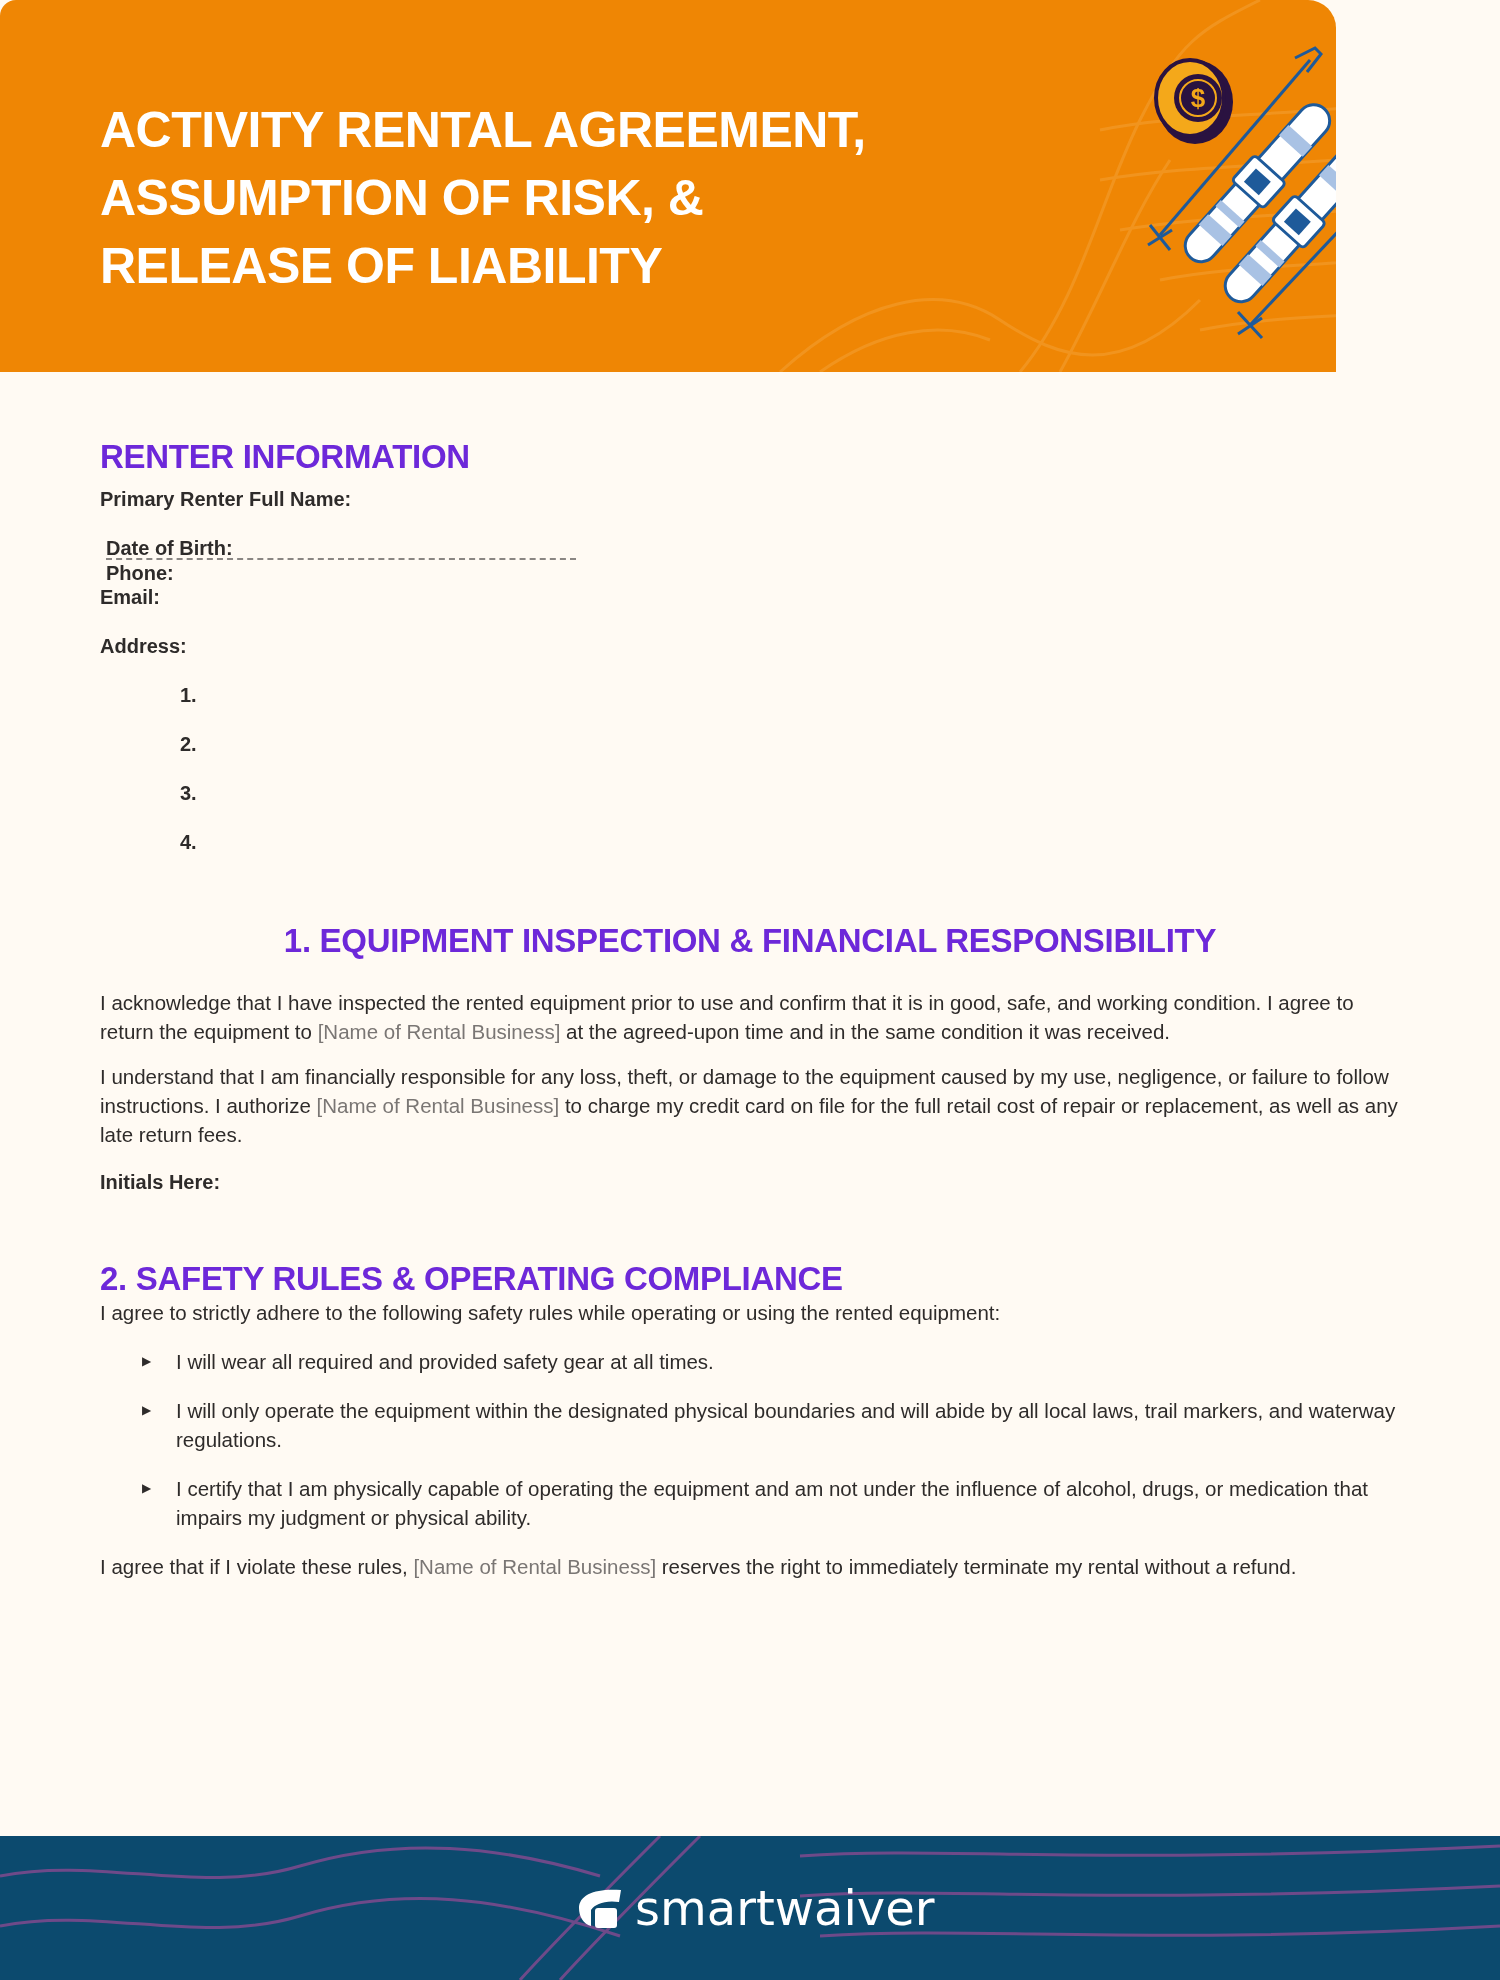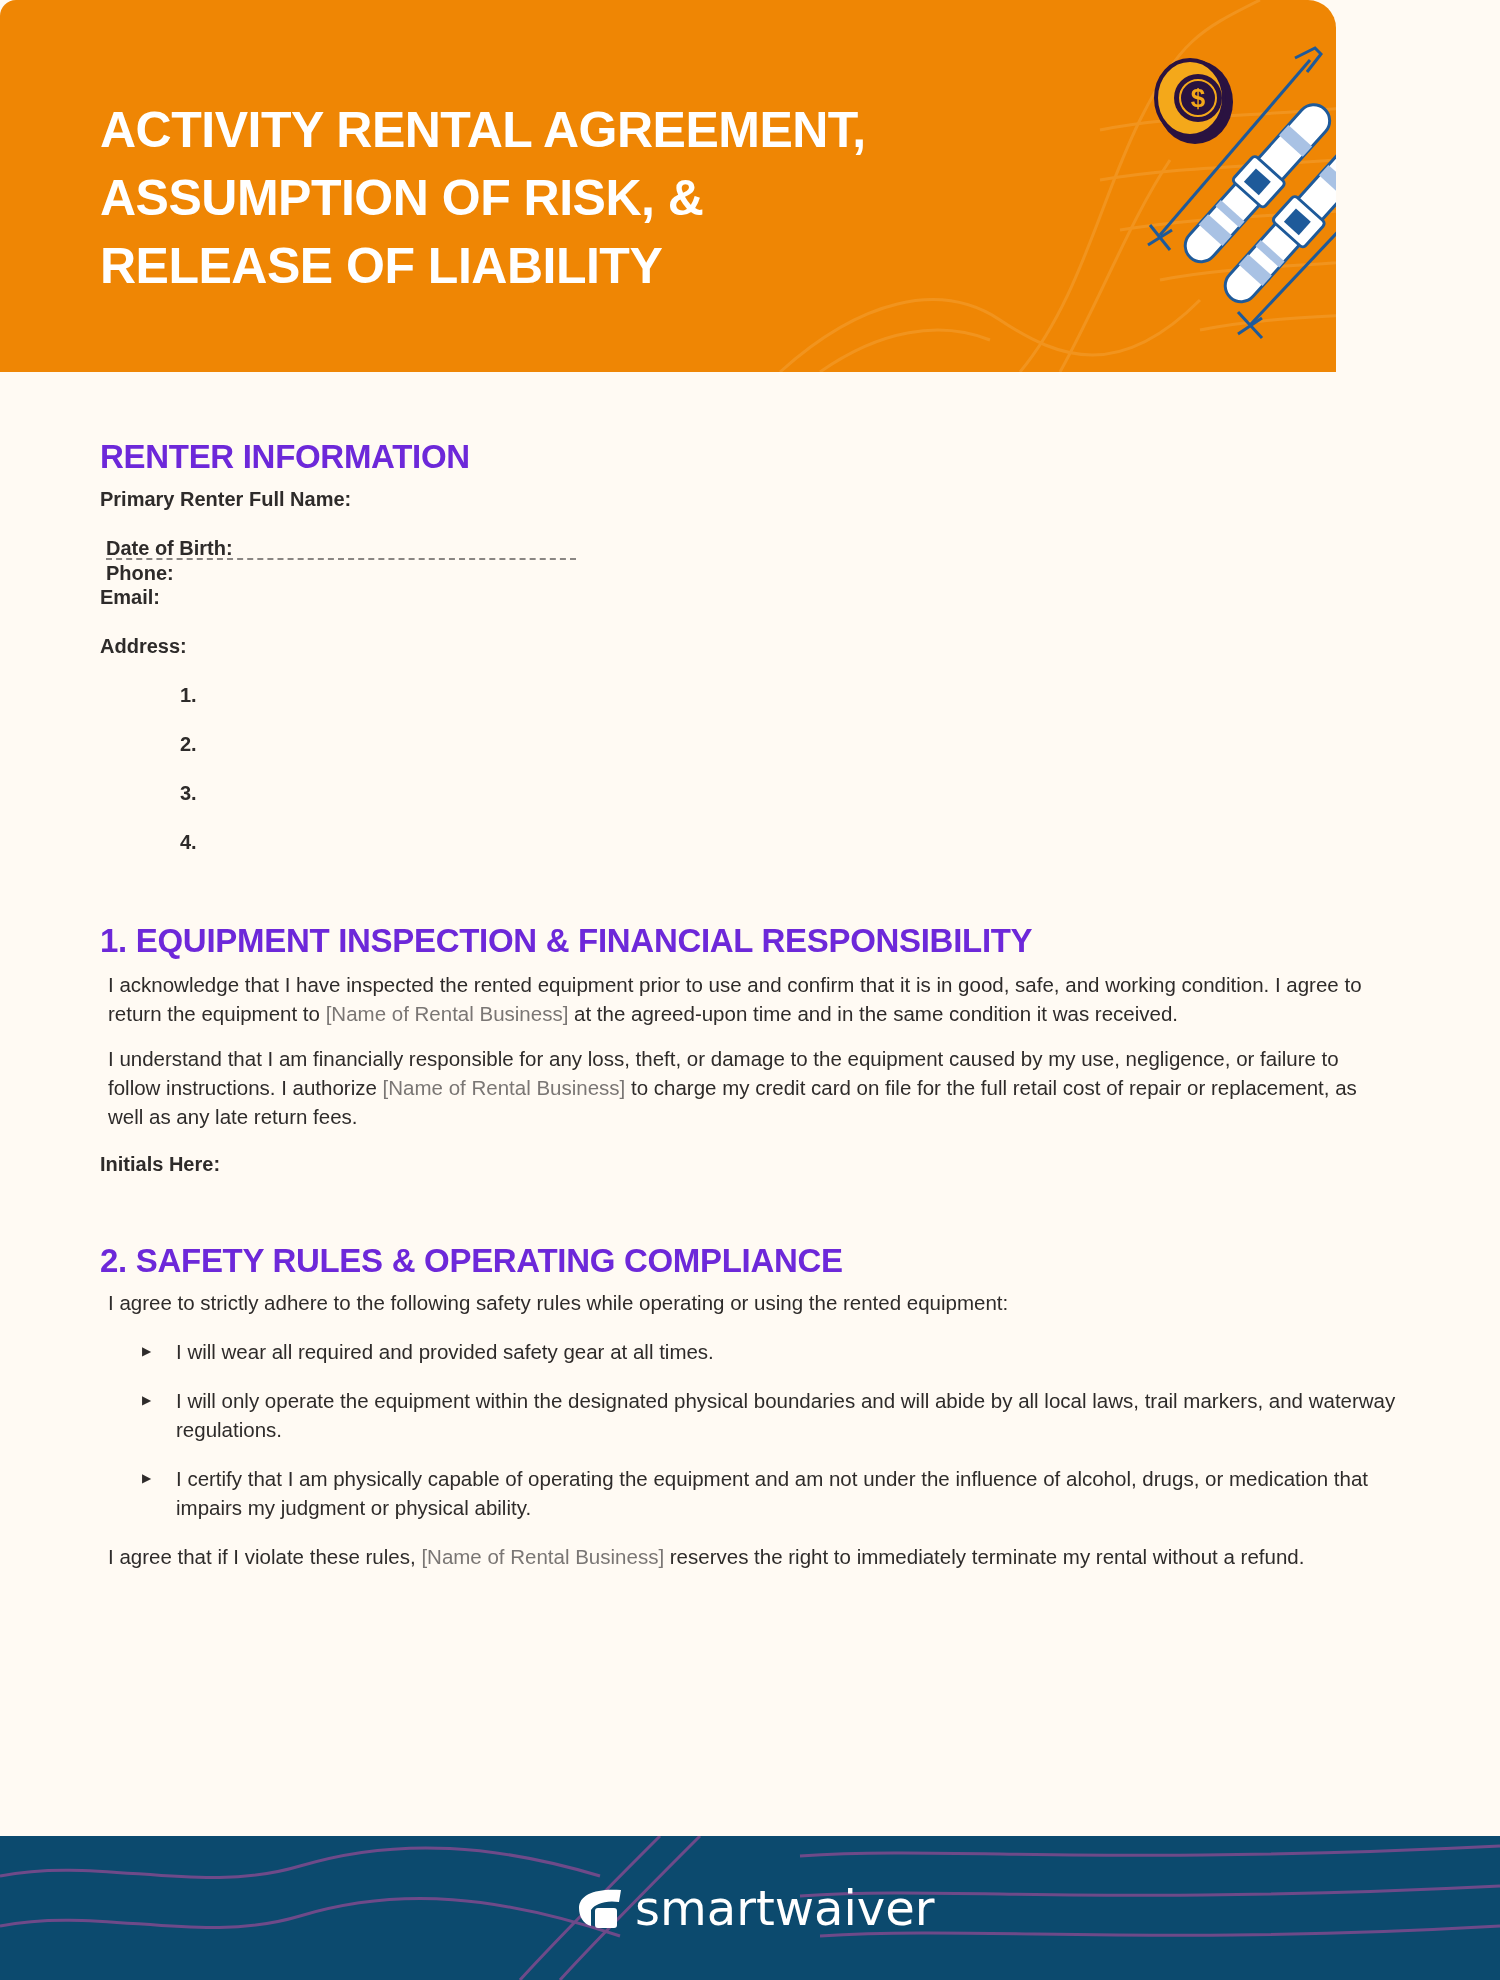--- a/index.html
+++ b/index.html
@@ -26,21 +26,21 @@
 
   .content { position: absolute; left: 100px; top: 372px; width: 1300px; }
   .section-heading {
     color: #6d28d9; font-weight: bold; font-size: 33px; margin: 0;
     letter-spacing: -0.3px;
   }
   .field-row { display: flex; align-items: baseline; height: 49px; font-size: 20px; font-weight: bold; color: #2E2B2A; flex-direction: column; }
   .field-label { white-space: nowrap; margin-right: 4px; }
   .field-line { flex: 1; border-bottom: 2px dashed #8a8683; height: 0; transform: translateY(-2px); cursor: text; }
   .minor-row { padding-left: 80px; }
-  .para { font-size: 20.5px; line-height: 29px; margin: 8px; }
+  .para { font-size: 20.5px; line-height: 29px; margin: 0; }
   .placeholder { color: #7A7674; }
   .bullets { list-style: none; margin: 0; padding: 0 0 0 42px; }
   .bullets li { display: flex; font-size: 20.5px; line-height: 29px; }
   .bullets .arrow { width: 34px; font-size: 12px; line-height: 29px; color: #2E2B2A; flex: none; }
 
   .footer {
     position: absolute; left: 0; top: 1836px; width: 1500px; height: 144px;
     background: #0c4a6e; overflow: hidden;
   }
   .logo { position: absolute; left: 575px; top: 44px; display: flex; align-items: center; }
@@ -147,21 +147,21 @@
       <span class="field-label">3.</span>
       <span class="field-line"></span>
     </div>
     <div class="field-row minor-row">
       <span class="field-label">4.</span>
       <span class="field-line"></span>
     </div>
   </section>
 
   <section style="margin-top:42px;">
-    <h2 class="section-heading" style="margin-bottom:10px;">1. EQUIPMENT INSPECTION &amp; FINANCIAL RESPONSIBILITY</h2>
+    <h2 class="section-heading" style="margin-bottom:28px;text-align:center;">1. EQUIPMENT INSPECTION &amp; FINANCIAL RESPONSIBILITY</h2>
     <p class="para">
       <span>I acknowledge that I have inspected the rented equipment prior to use and confirm that it is in good, safe, and working condition. I agree to return the equipment to </span><span class="placeholder">[Name of Rental Business]</span><span> at the agreed-upon time and in the same condition it was received.</span>
     </p>
     <p class="para" style="margin-top:16px;">
       <span>I understand that I am financially responsible for any loss, theft, or damage to the equipment caused by my use, negligence, or failure to follow instructions. I authorize </span><span class="placeholder">[Name of Rental Business]</span><span> to charge my credit card on file for the full retail cost of repair or replacement, as well as any late return fees.</span>
     </p>
     <div class="field-row" style="margin-top:22px;width:634px;">
       <span class="field-label" style="margin-right:0;">Initials Here:</span>
       <span class="field-line"></span>
     </div>

